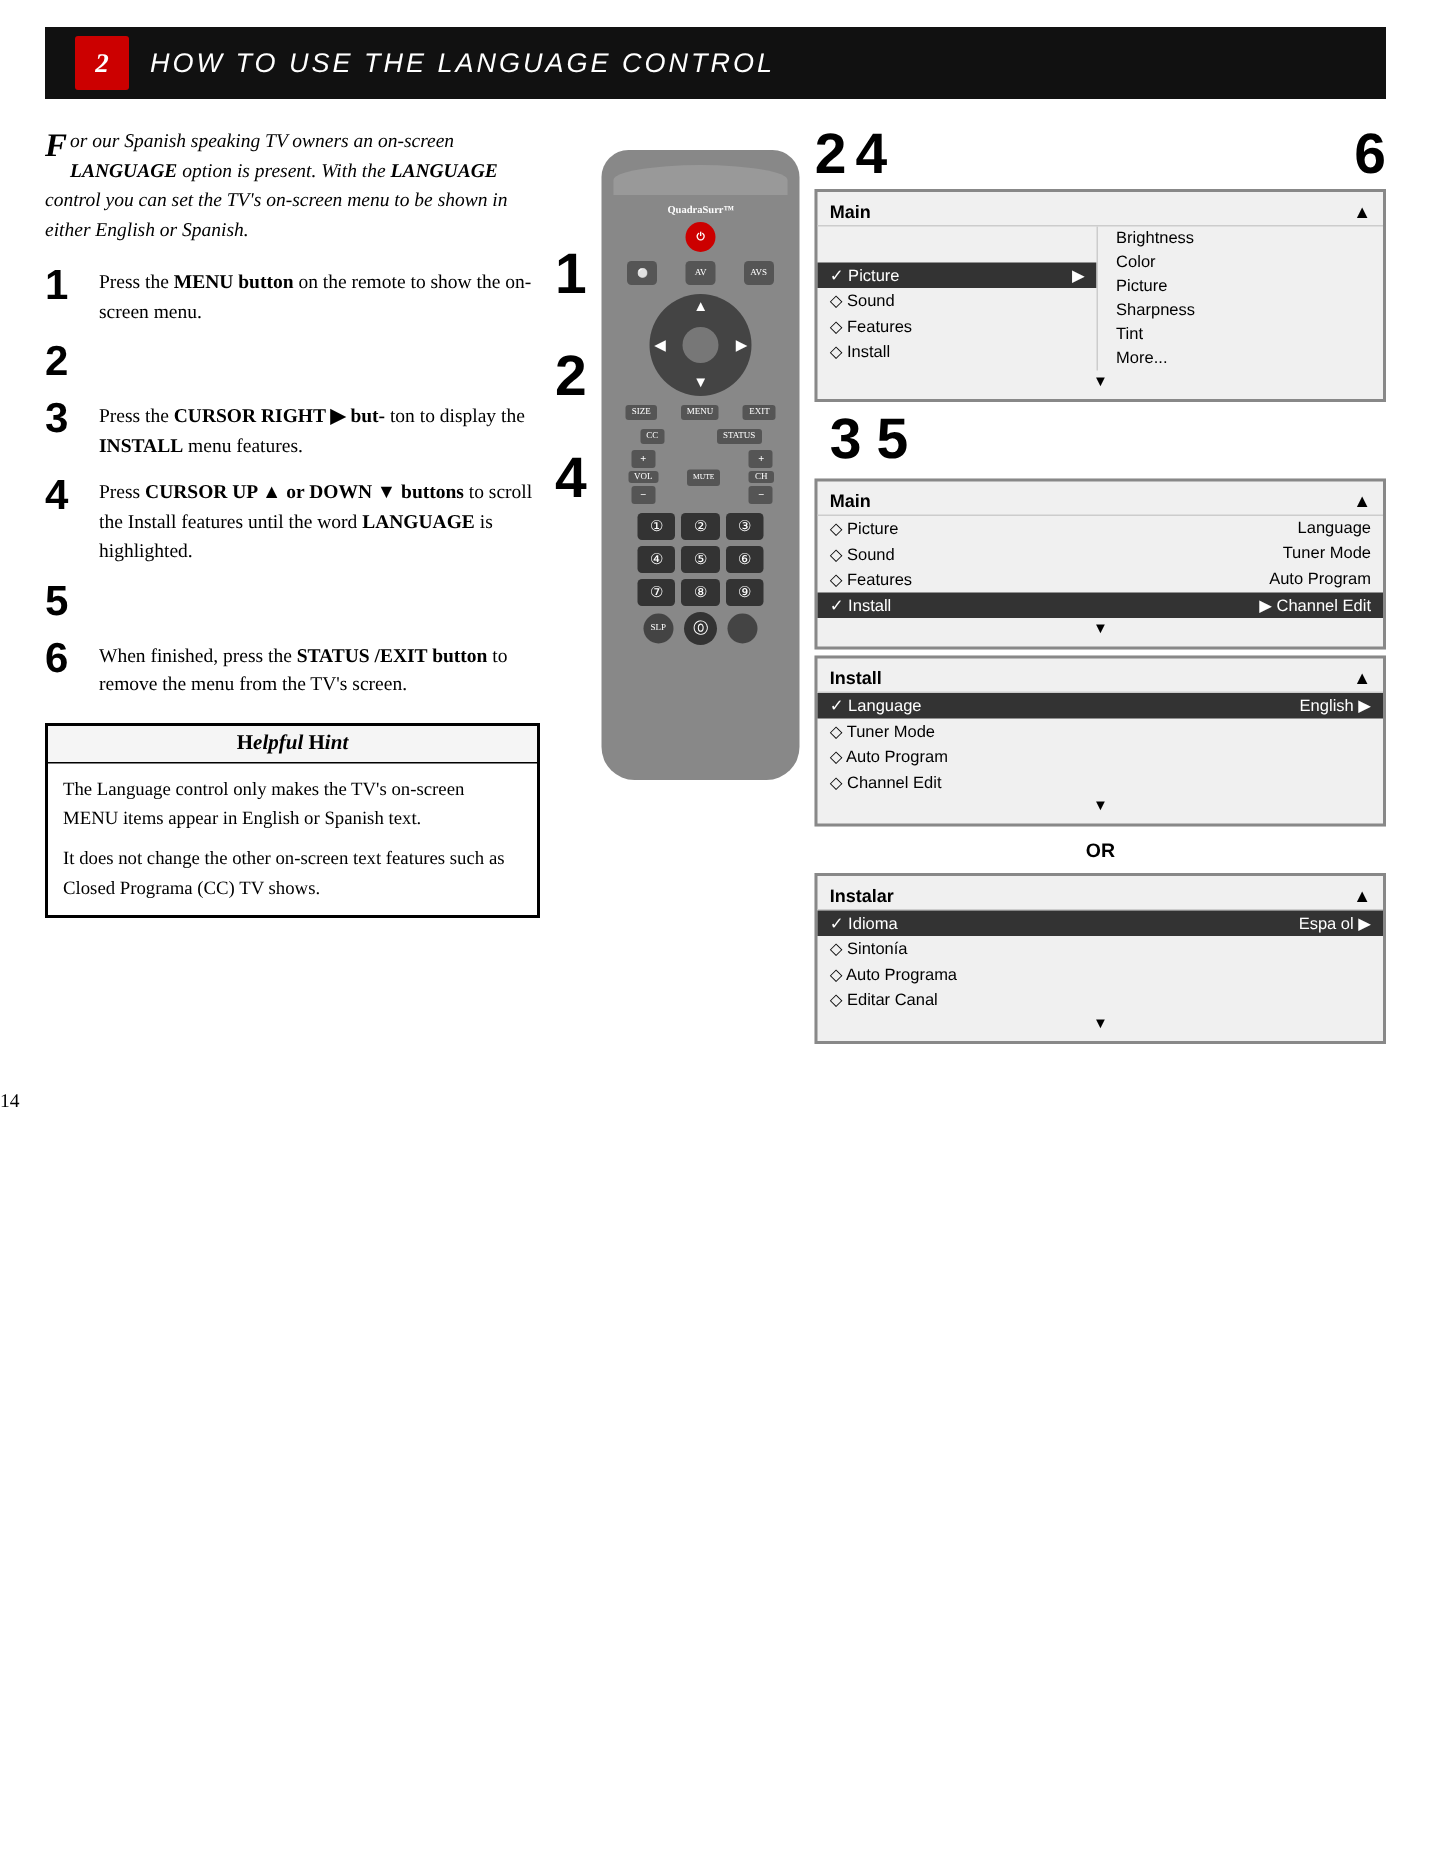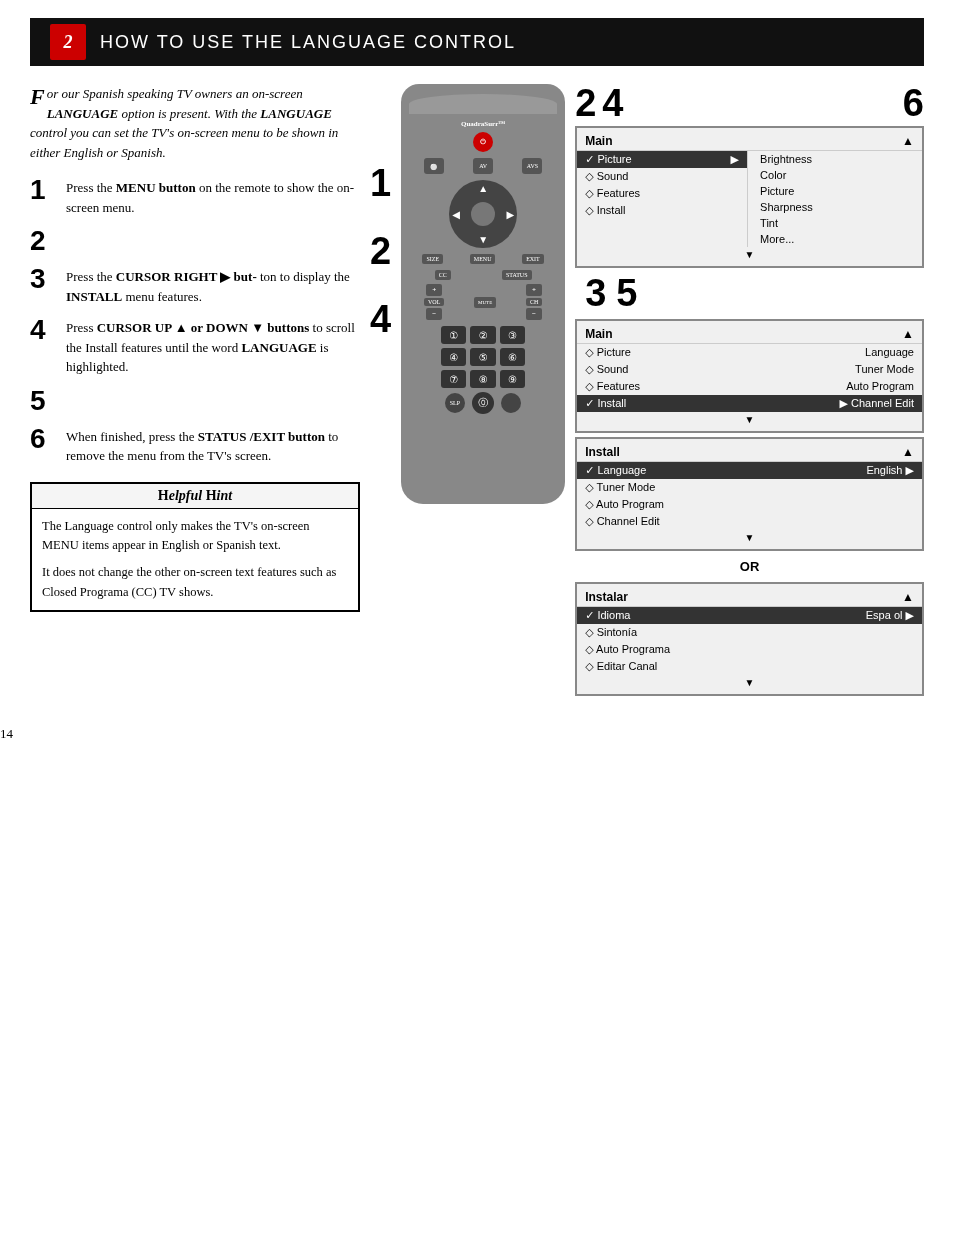--- a/index.html
+++ b/index.html
@@ -38,20 +38,21 @@
     }
     .header-title {
       font-size: 18px;
       font-weight: bold;
       letter-spacing: 2px;
       text-transform: uppercase;
       font-family: Arial, sans-serif;
     }
     .header-title span {
       font-weight: normal;
+      font-style: italic;
     }
 
     
     .main-content {
       display: flex;
       margin: 18px 30px 0 30px;
       gap: 0;
     }
 
     
@@ -131,25 +132,25 @@
 
     
     .right-col {
       flex: 1;
       position: relative;
       display: flex;
       flex-direction: column;
     }
 
     .remote-body {
-      width: 164px;
+      width: 132px;
       background: #888;
       border-radius: 18px 18px 22px 22px;
       padding: 10px 8px 16px 8px;
-      margin: 0 auto;
+      margin: 16px auto;
       position: relative;
       min-height: 420px;
     }
 
     .screen-menu {
       border: 2px solid #888;
       background: #f0f0f0;
       padding: 4px 0;
       min-width: 180px;
       font-size: 12px;
@@ -386,21 +387,21 @@
             <div style="font-size:38px;font-weight:bold;font-family:Arial,sans-serif;line-height:1;">4</div>
             <div style="font-size:38px;font-weight:bold;font-family:Arial,sans-serif;line-height:1;margin-left:auto;">6</div>
           </div>
 
           <div class="screen-menu">
             <div class="menu-title-row">
               <span>Main</span>
                 <span>▲</span>
             </div>
             <div style="display:flex;">
-              <div style="flex:1;">
+              <div style="flex:1;margin-top:24px;">
                 <div class="menu-row highlighted">
                     <span>✓ Picture</span>
                     <span>▶</span>
                   </div>
                 <div class="menu-row">
                     <span>◇ Sound</span>
                   </div>
                 <div class="menu-row">
                     <span>◇ Features</span>
                   </div>

